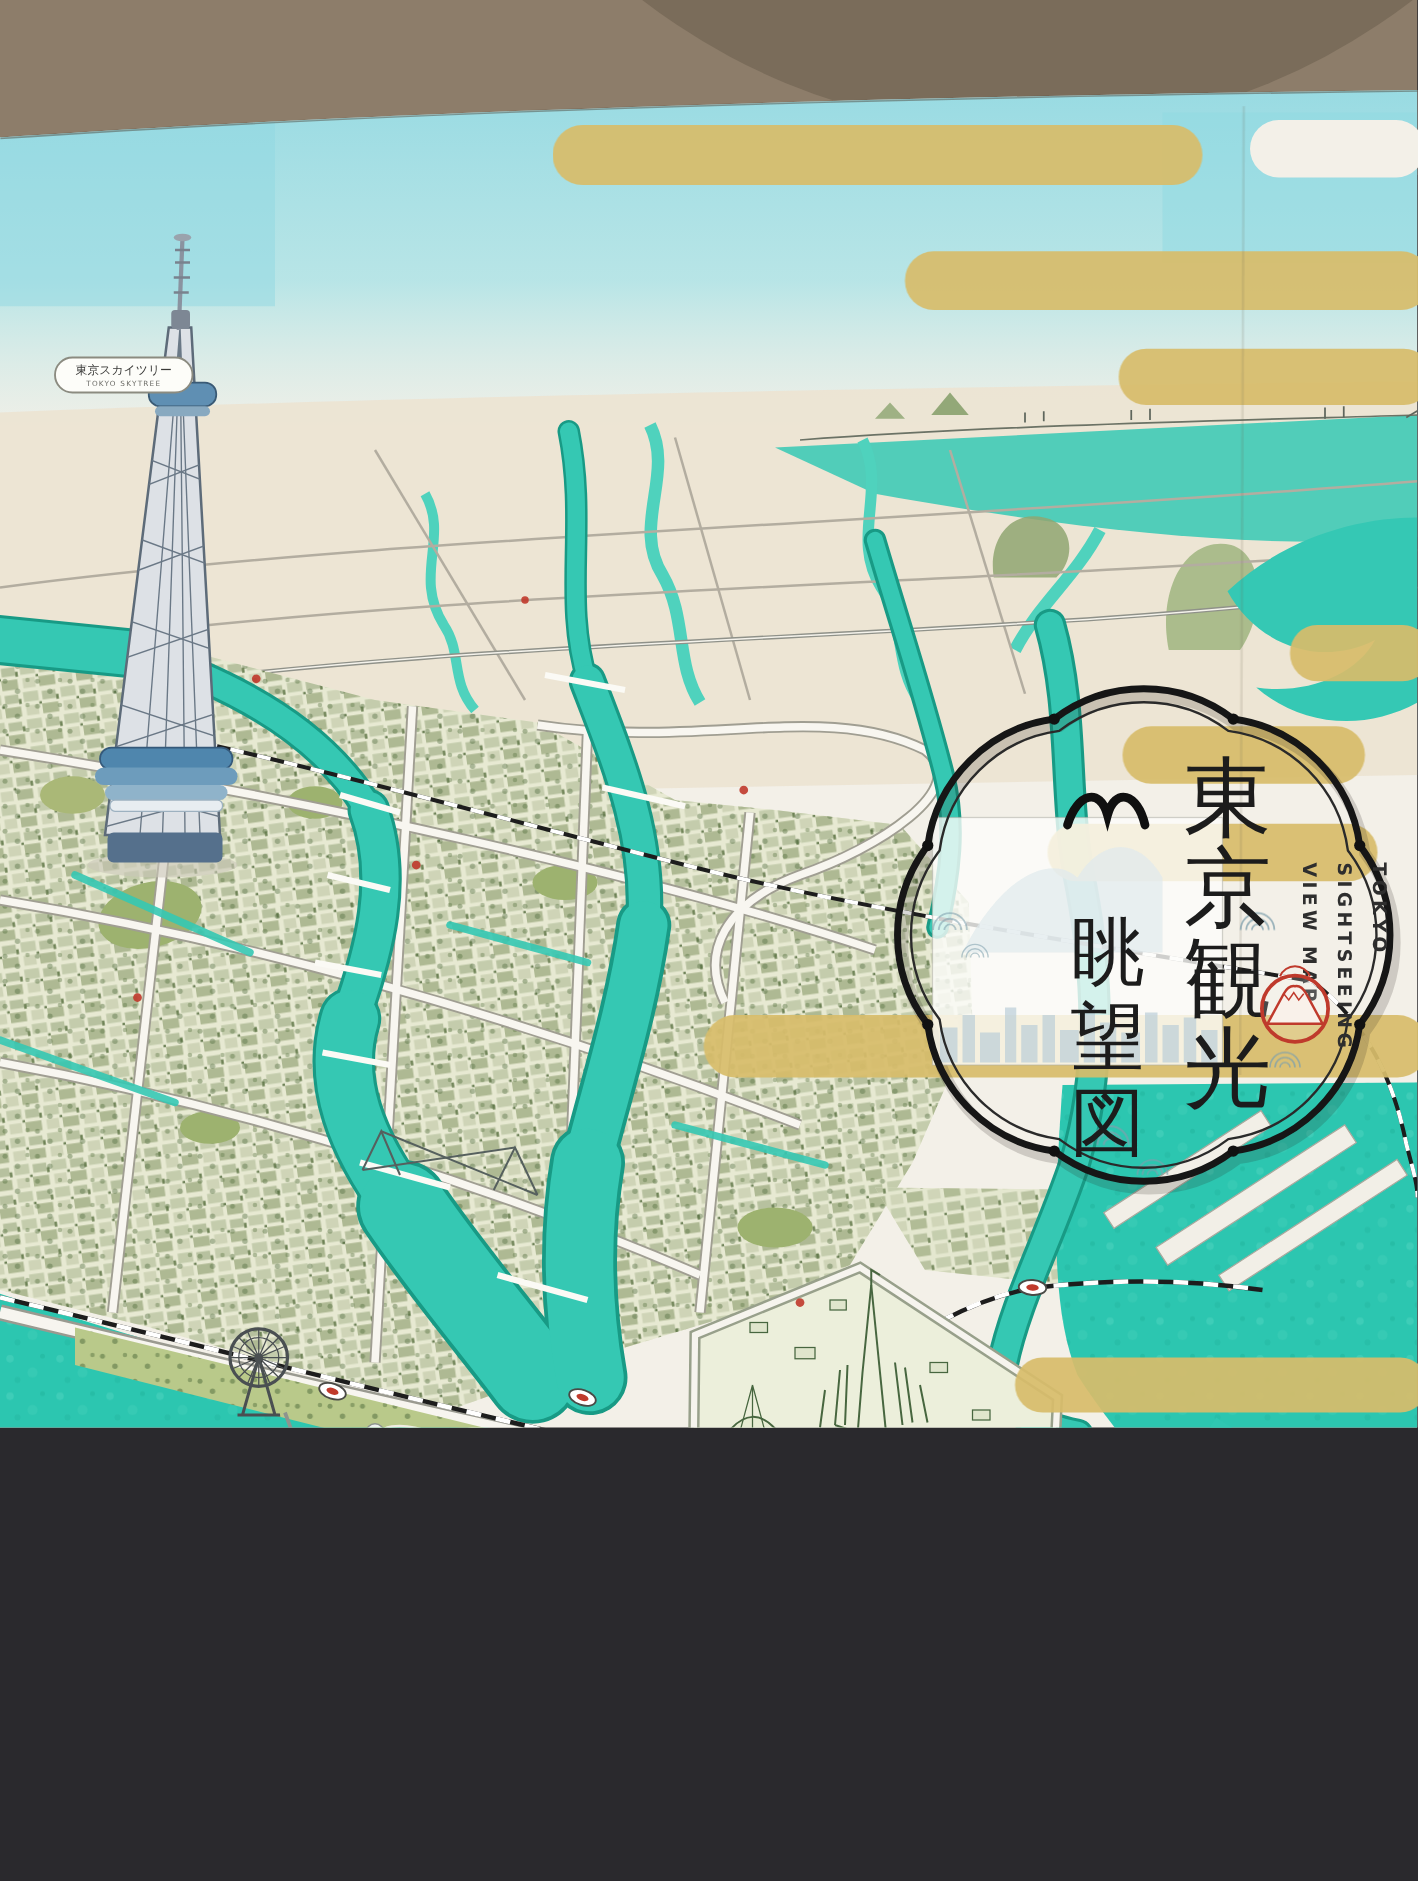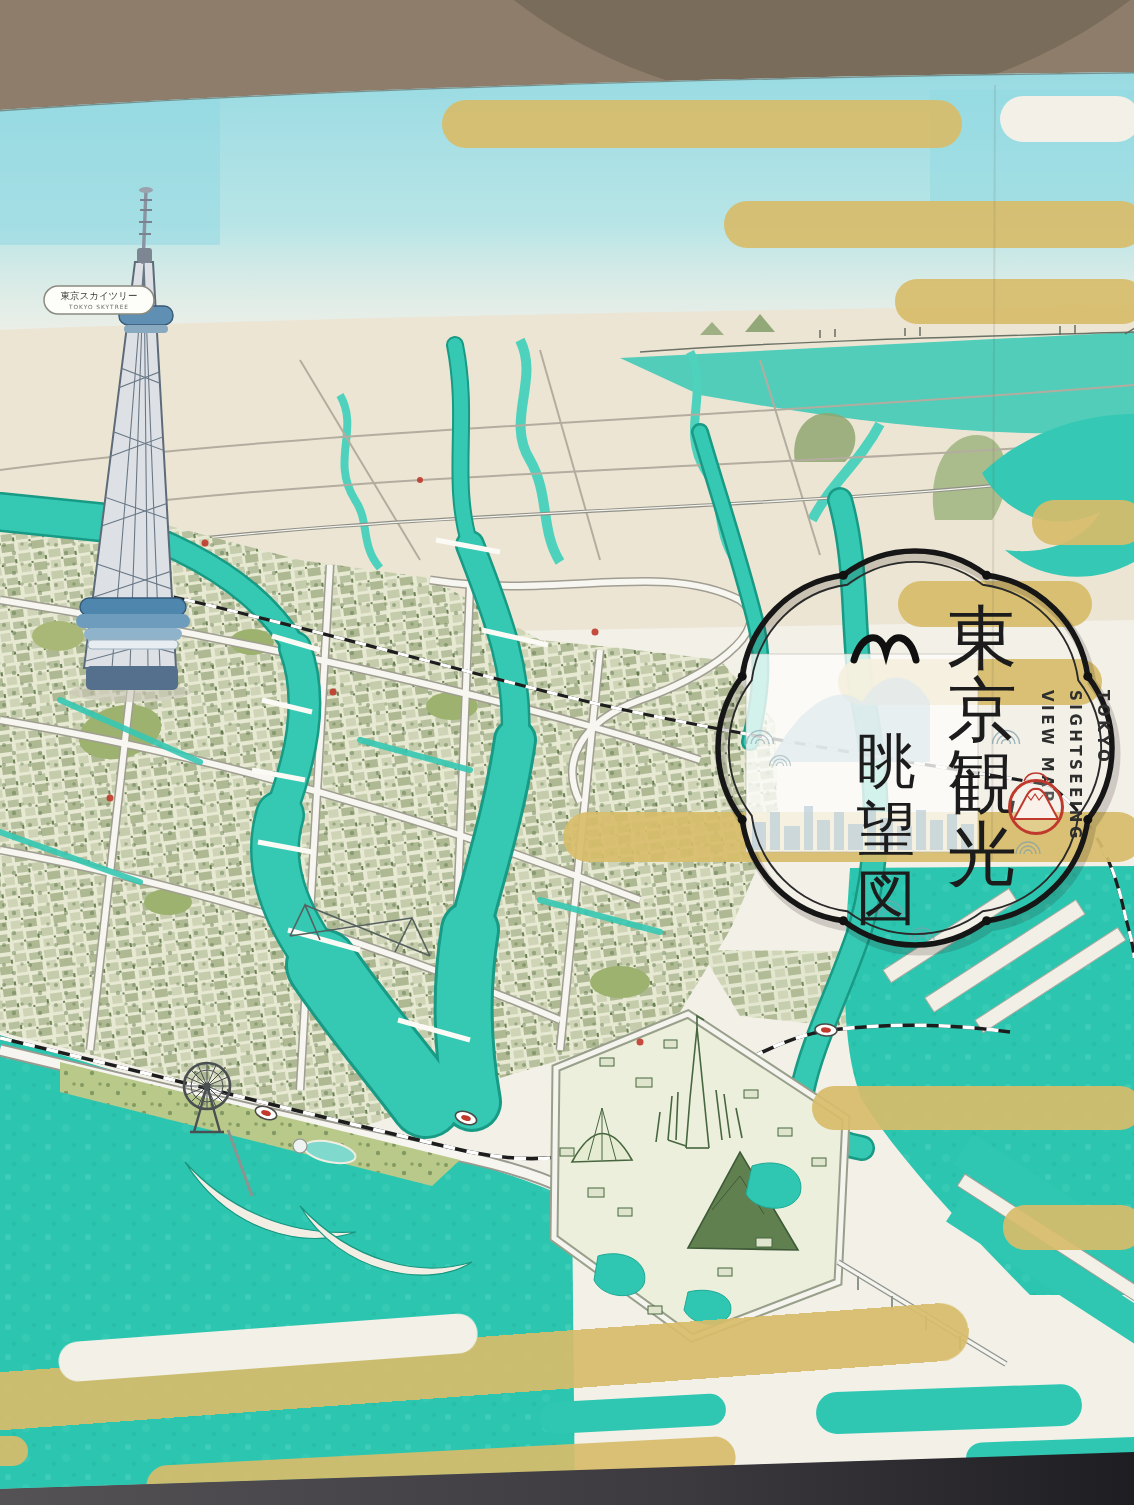--- a/index.html
+++ b/index.html
@@ -1,16 +1,16 @@
 <!DOCTYPE html>
 <html><head>
 <meta charset="utf-8">
 <style>
   html,body{margin:0;padding:0;background:#2a292d;}
-  .stage{position:relative;width:1134px;height:1505px;overflow:hidden;
+  .stage{position:relative;width:1134px;height:1142px;overflow:hidden;
          font-family:"DejaVu Sans","Liberation Sans",sans-serif;}
   .stage svg{display:block}
   text{font-family:"DejaVu Sans","Liberation Sans",sans-serif;}
   .kanji{fill:#1c1c1c;font-weight:500;}
   .eng{fill:#2e2e2e;font-weight:700;letter-spacing:3.5px;}
 </style>
 </head>
 <body>
 
 <div class="stage">

